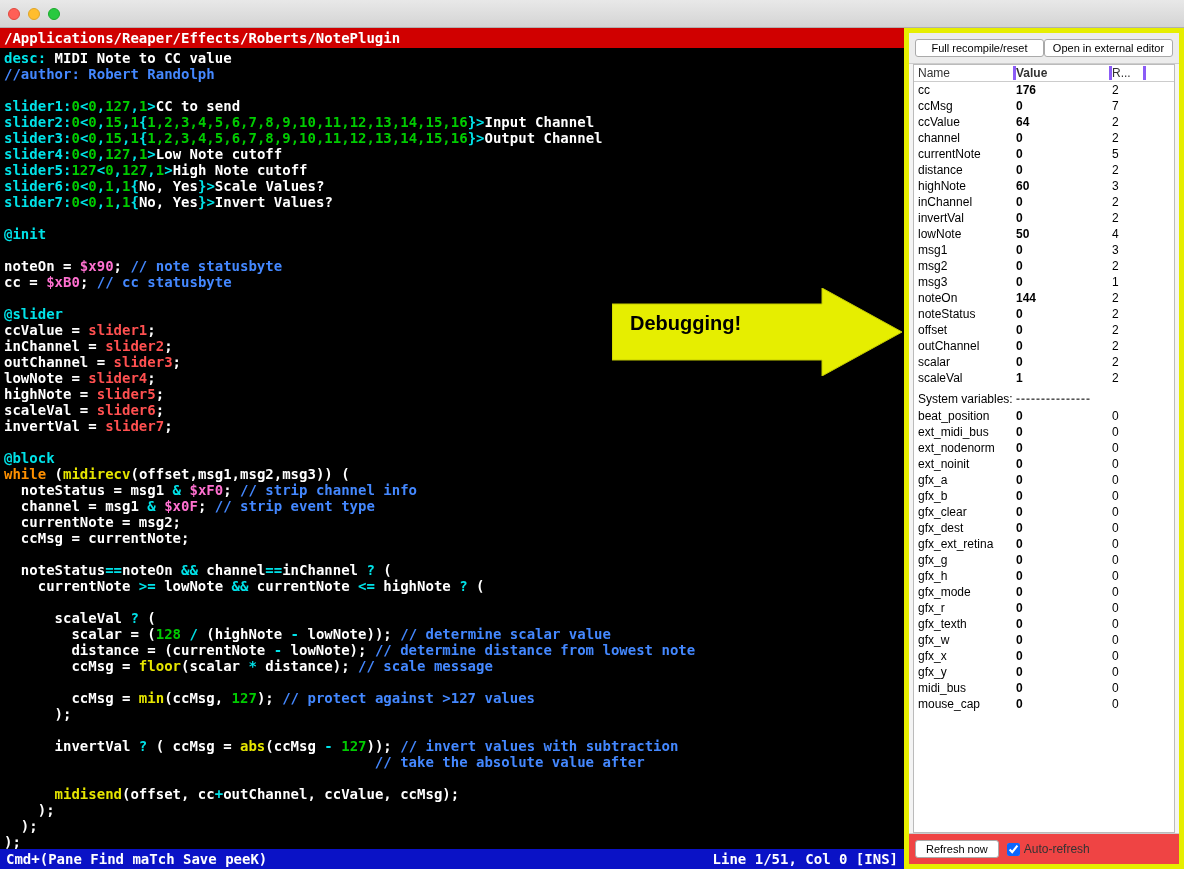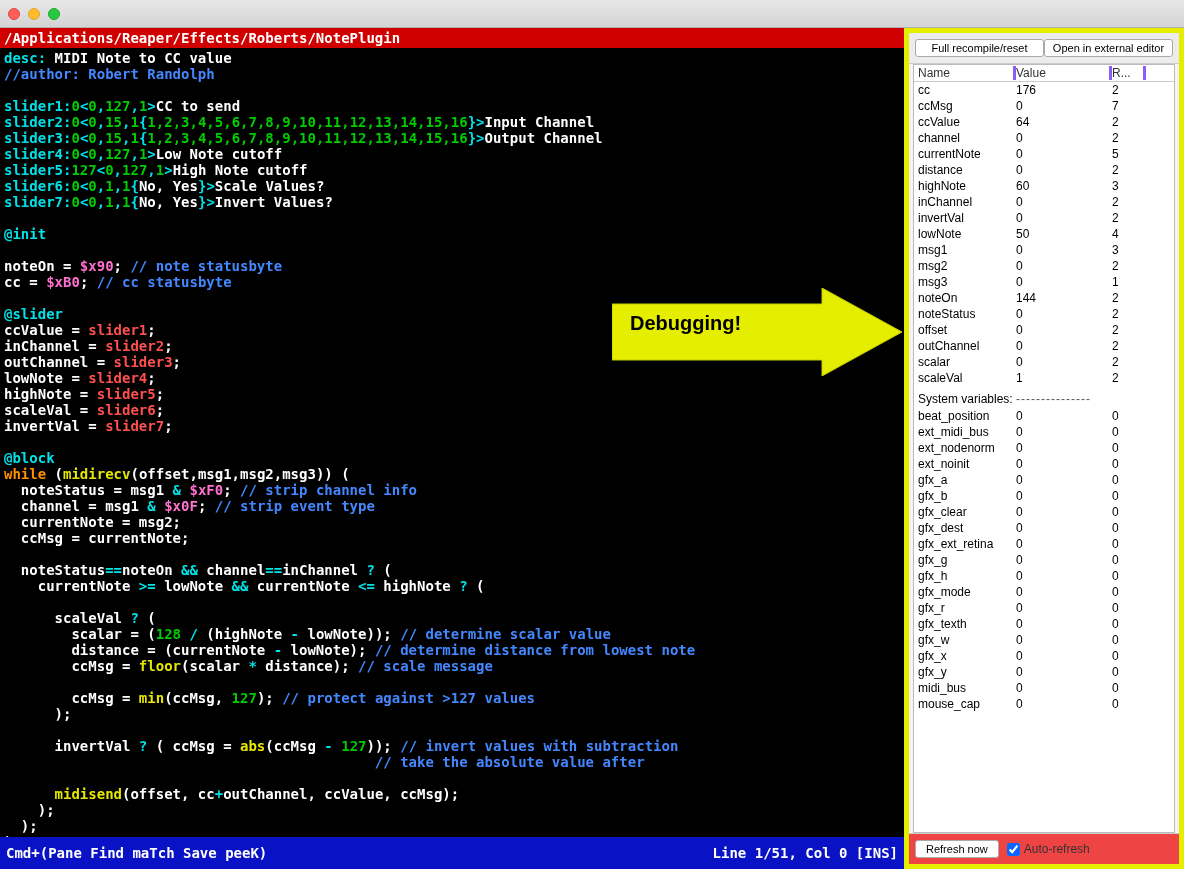--- a/index.html
+++ b/index.html
@@ -60,21 +60,21 @@
   padding: 2px 4px;
   white-space: pre;
   overflow: hidden;
 }
 .statusbar {
   background: #0a12c6;
   color: #fff;
   font-family: "Menlo", "Consolas", monospace;
   font-size: 14px;
   font-weight: bold;
-  padding: 8px 6px;
+  padding: 2px 6px;
   display: flex;
   justify-content: space-between;
 }
 .c-cyan { color: #00e2e8; }
 .c-green { color: #00cc00; }
 .c-yellow { color: #e6e600; }
 .c-red { color: #ff5050; }
 .c-orange { color: #ff9000; }
 .c-pink { color: #ff70d0; }
 .c-white { color: #ffffff; }
@@ -114,21 +114,21 @@
   margin: 0 4px;
 }
 .vt-head, .vt-row {
   display: flex;
   font-size: 12px;
   padding: 1px 4px;
 }
 .vt-head { border-bottom: 1px solid #ccc; font-weight: normal; color: #333; }
 .vt-head > div { border-right: 3px solid #8b5cf6; }
 .vt-name { flex: 0 0 98px; overflow: hidden; white-space: nowrap; }
-.vt-val { flex: 0 0 96px; overflow: hidden; }
+.vt-val { flex: 0 0 96px; overflow: hidden; font-weight: bold; }
 .vt-r { flex: 0 0 34px; text-align: left; }
 .vt-sysrow { padding: 6px 4px 2px; }
 .vt-sysrow .dashes { letter-spacing: 1px; color: #555; }
 .debug-footer {
   display: flex;
   align-items: center;
   gap: 8px;
   padding: 6px;
   background: #ef4444;
   border-top: 1px solid #ccc;

